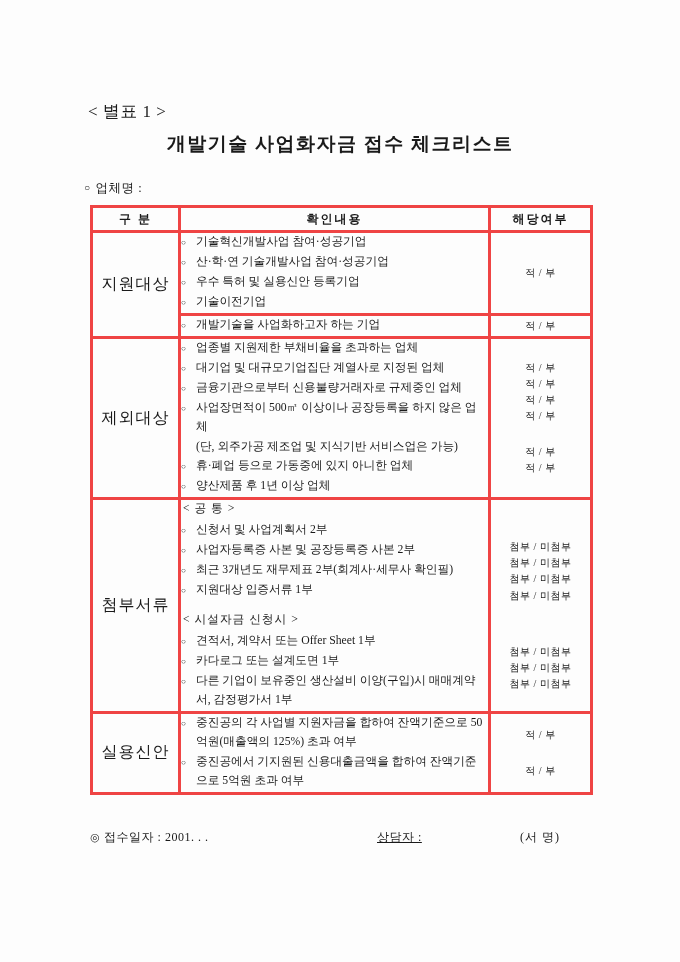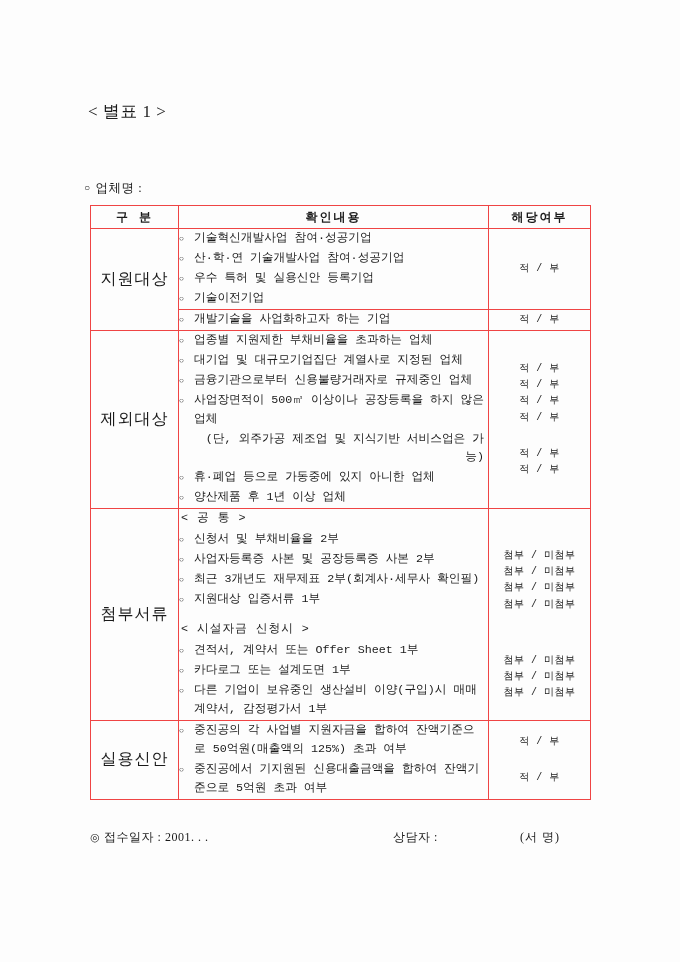--- a/index.html
+++ b/index.html
@@ -54,24 +54,23 @@
   table.checklist {
     position: absolute;
     left: 90px;
     top: 205px;
     width: 500px;
     border-collapse: collapse;
     table-layout: fixed;
   }
   table.checklist th,
   table.checklist td {
-    border: 1px solid #ef4444;
+    border: 3px solid #ef4444;
     padding: 0;
     vertical-align: middle;
-    font-family: Liberation Mono, monospace;
   }
   table.checklist thead th {
     height: 22px;
     font-size: 12px;
     font-weight: bold;
     text-align: center;
     letter-spacing: 2px;
   }
   .col-category { width: 88px; }
   .col-content  { width: 310px; }
@@ -106,21 +105,21 @@
   }
   ul.items li:before {
     content: "\25CB";
     position: absolute;
     left: 0;
     top: 0;
     font-size: 8px;
     line-height: 20px;
   }
   ul.items li.nobullet:before { content: ""; }
-  ul.items li.nobullet { padding-left: 15px; text-align: right; }
+  ul.items li.nobullet { padding-left: 15px; }
   .group-head {
     margin: 0 0 2px 0;
     padding-left: 2px;
     font-size: 11.7px;
     letter-spacing: 1px;
   }
   .spacer-line { height: 10px; }
   .ans-line { display: block; }
   .ans-gap { display: block; height: 20px; }
   .footer {
@@ -130,40 +129,42 @@
     width: 500px;
     font-size: 12px;
   }
   .footer .left {
     position: absolute;
     left: 0; top: 0;
     letter-spacing: 0.5px;
   }
   .footer .mid {
     position: absolute;
-    left: 303px; top: 0;
-    letter-spacing: 0.5px;
+    left: 287px; top: 0;
+    letter-spacing: 0.5px;
+    text-decoration: underline;
   }
   .footer .right {
     position: absolute;
     left: 430px; top: 0;
     letter-spacing: 1px;
   }
   .footer .dbl {
     font-size: 11px;
     margin-right: 4px;
   }
 </style>
 </head>
 <body>
 
 <div class="page">
 
   <div class="doc-tag">&lt; 별표 1 &gt;</div>
 
+  <div class="doc-title">개발기술 사업화자금 접수 체크리스트</div>
 
   <div class="company-line">
     <span class="circ">○</span><span>업체명 :</span>
   </div>
 
   <table class="checklist">
     <colgroup>
       <col class="col-category">
       <col class="col-content">
       <col class="col-answer">
@@ -220,21 +221,21 @@
           <span class="ans-line">적 / 부</span>
           <span class="ans-line">적 / 부</span>
         </td>
       </tr>
 
       <tr>
         <td class="cat">첨부서류</td>
         <td class="content">
           <div class="group-head">&lt; 공  통 &gt;</div>
           <ul class="items">
-            <li>신청서 및 부채비율을 2부</li>
+            <li>신청서 및 사업계획서 2부</li>
             <li>사업자등록증 사본 및 공장등록증 사본 2부</li>
             <li>최근 3개년도 재무제표 2부(회계사·세무사 확인필)</li>
             <li>지원대상 입증서류 1부</li>
           </ul>
           <div class="spacer-line"></div>
           <div class="group-head">&lt; 시설자금 신청시 &gt;</div>
           <ul class="items">
             <li>견적서, 계약서 또는 Offer Sheet 1부</li>
             <li>카다로그 또는 설계도면 1부</li>
             <li>다른 기업이 보유중인 생산설비 이양(구입)시 매매계약서, 감정평가서 1부</li>

